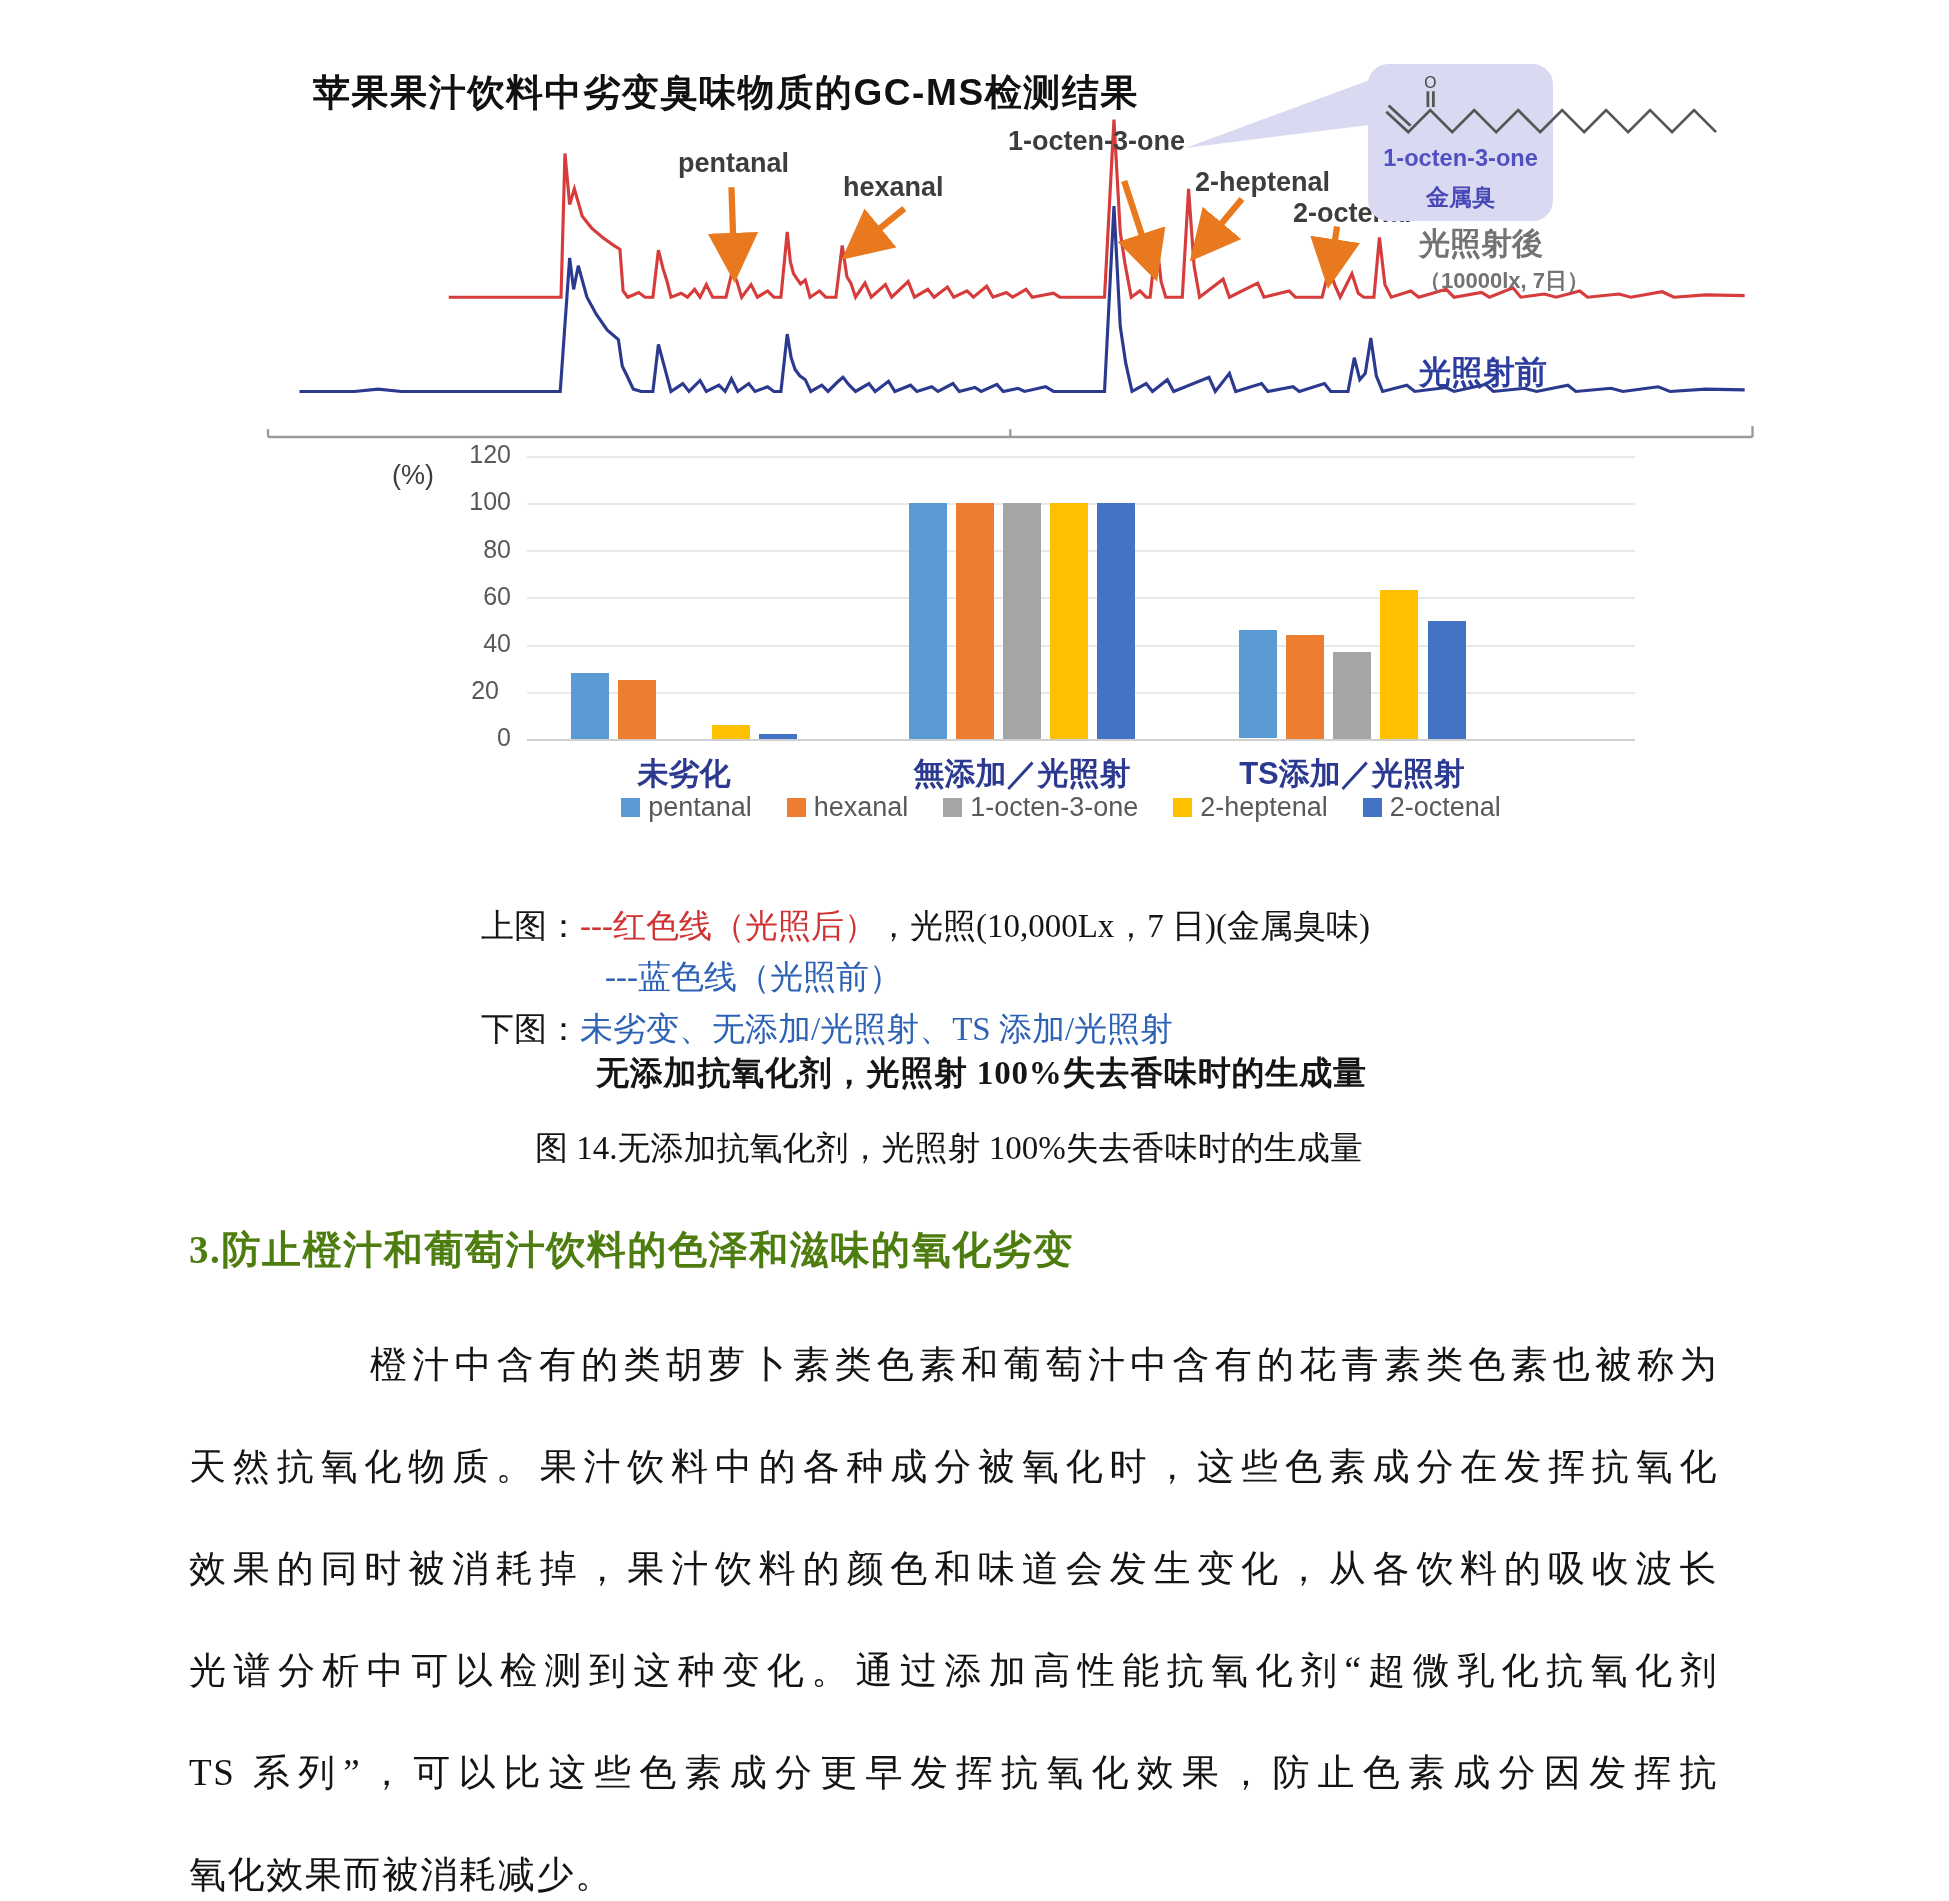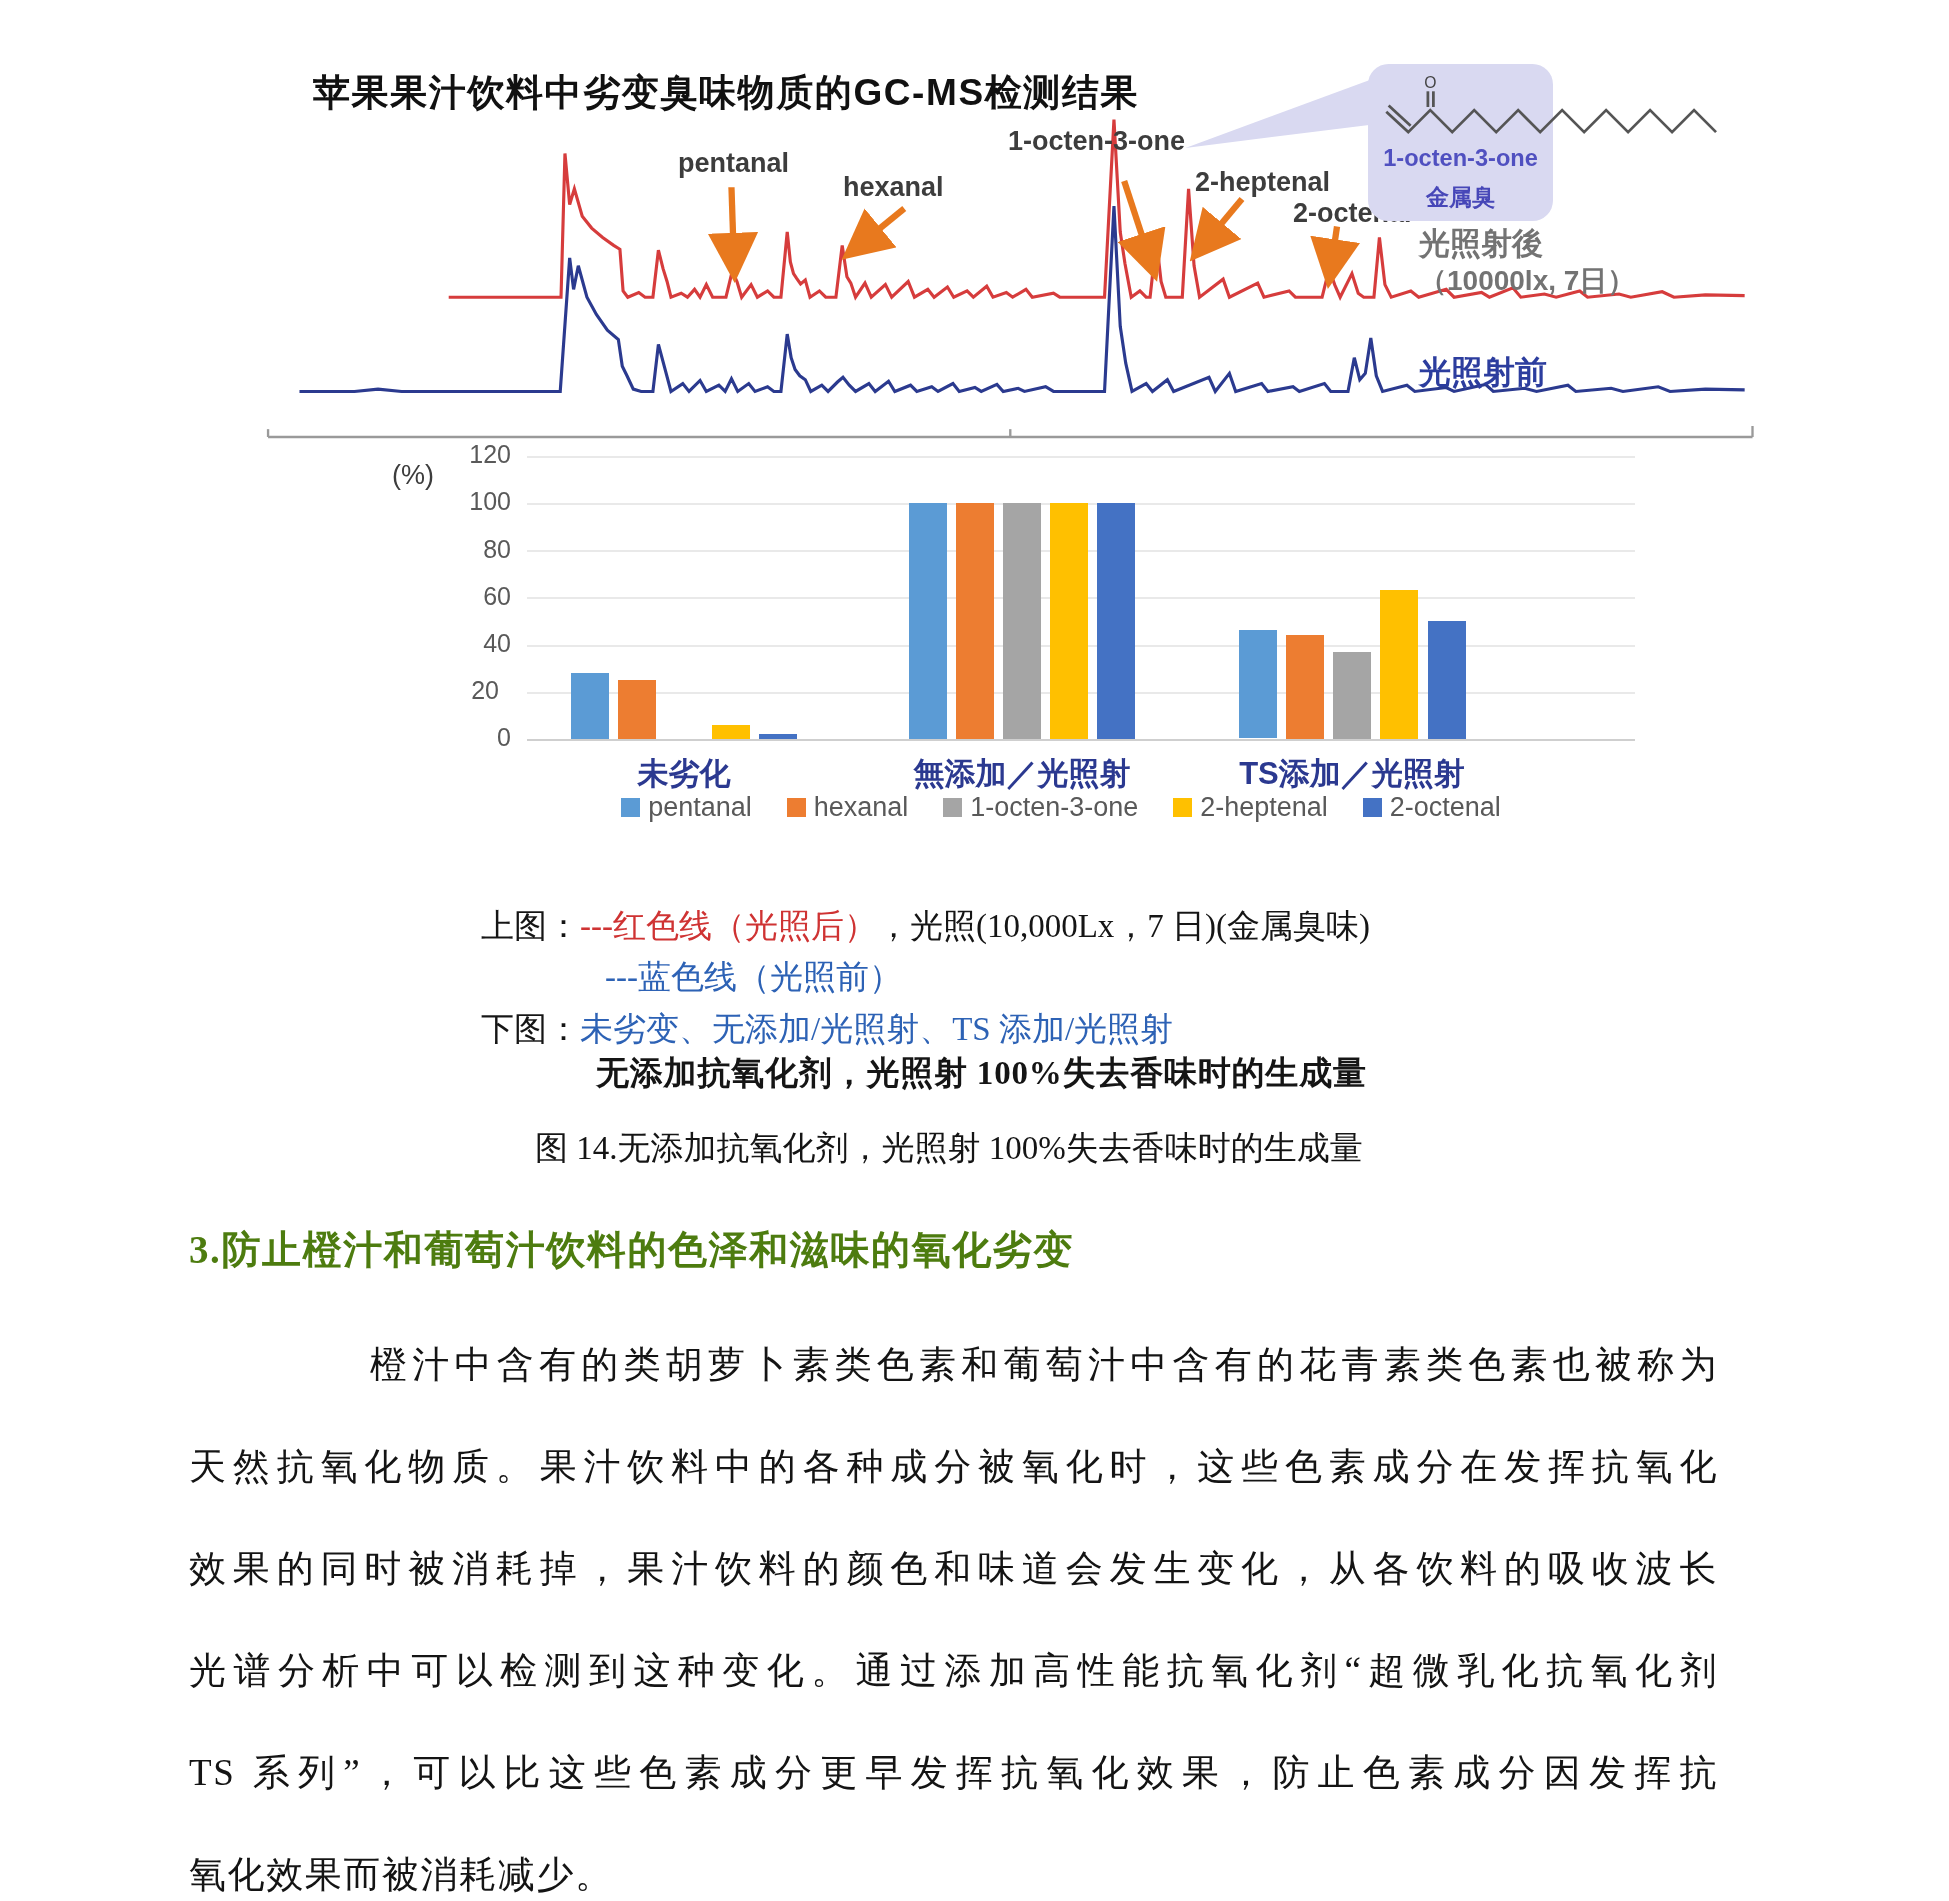--- a/index.html
+++ b/index.html
@@ -17,21 +17,21 @@
 
   
   .chromo-wrap{left:236px;top:71px;width:1525px;height:377px;}
   .peak-label{font-size:27px;font-weight:600;color:#3d3d3d;white-space:nowrap;}
   .lbl-pentanal{left:678px;top:148px;}
   .lbl-hexanal{left:843px;top:172px;}
   .lbl-octenone{left:1008px;top:126px;}
   .lbl-heptenal{left:1195px;top:167px;}
   .lbl-octenal{left:1293px;top:198px;}
   .trace-after-label{left:1419px;top:225px;color:#737373;font-weight:bold;font-size:31px;line-height:37px;white-space:nowrap;}
-  .trace-after-sub{font-size:28px;display:block;}
+  .trace-after-sub{font-size:22px;display:block;}
   .trace-before-label{left:1419px;top:351px;color:#2c3d9e;font-weight:bold;font-size:32px;white-space:nowrap;}
 
   
   .bubble{
     left:1368px;top:64px;width:185px;height:157px;border-radius:20.4px;
     background:#d9d9f1;
   }
   .bubble-name{left:1376px;top:145px;width:169px;text-align:center;color:#5050c0;font-weight:bold;font-size:23.6px;}
   .bubble-odor{left:1376px;top:182px;width:169px;text-align:center;color:#4747b8;font-weight:bold;font-size:23px;}
   .molecule{left:1380px;top:77px;width:369px;height:71px;overflow:visible;}

